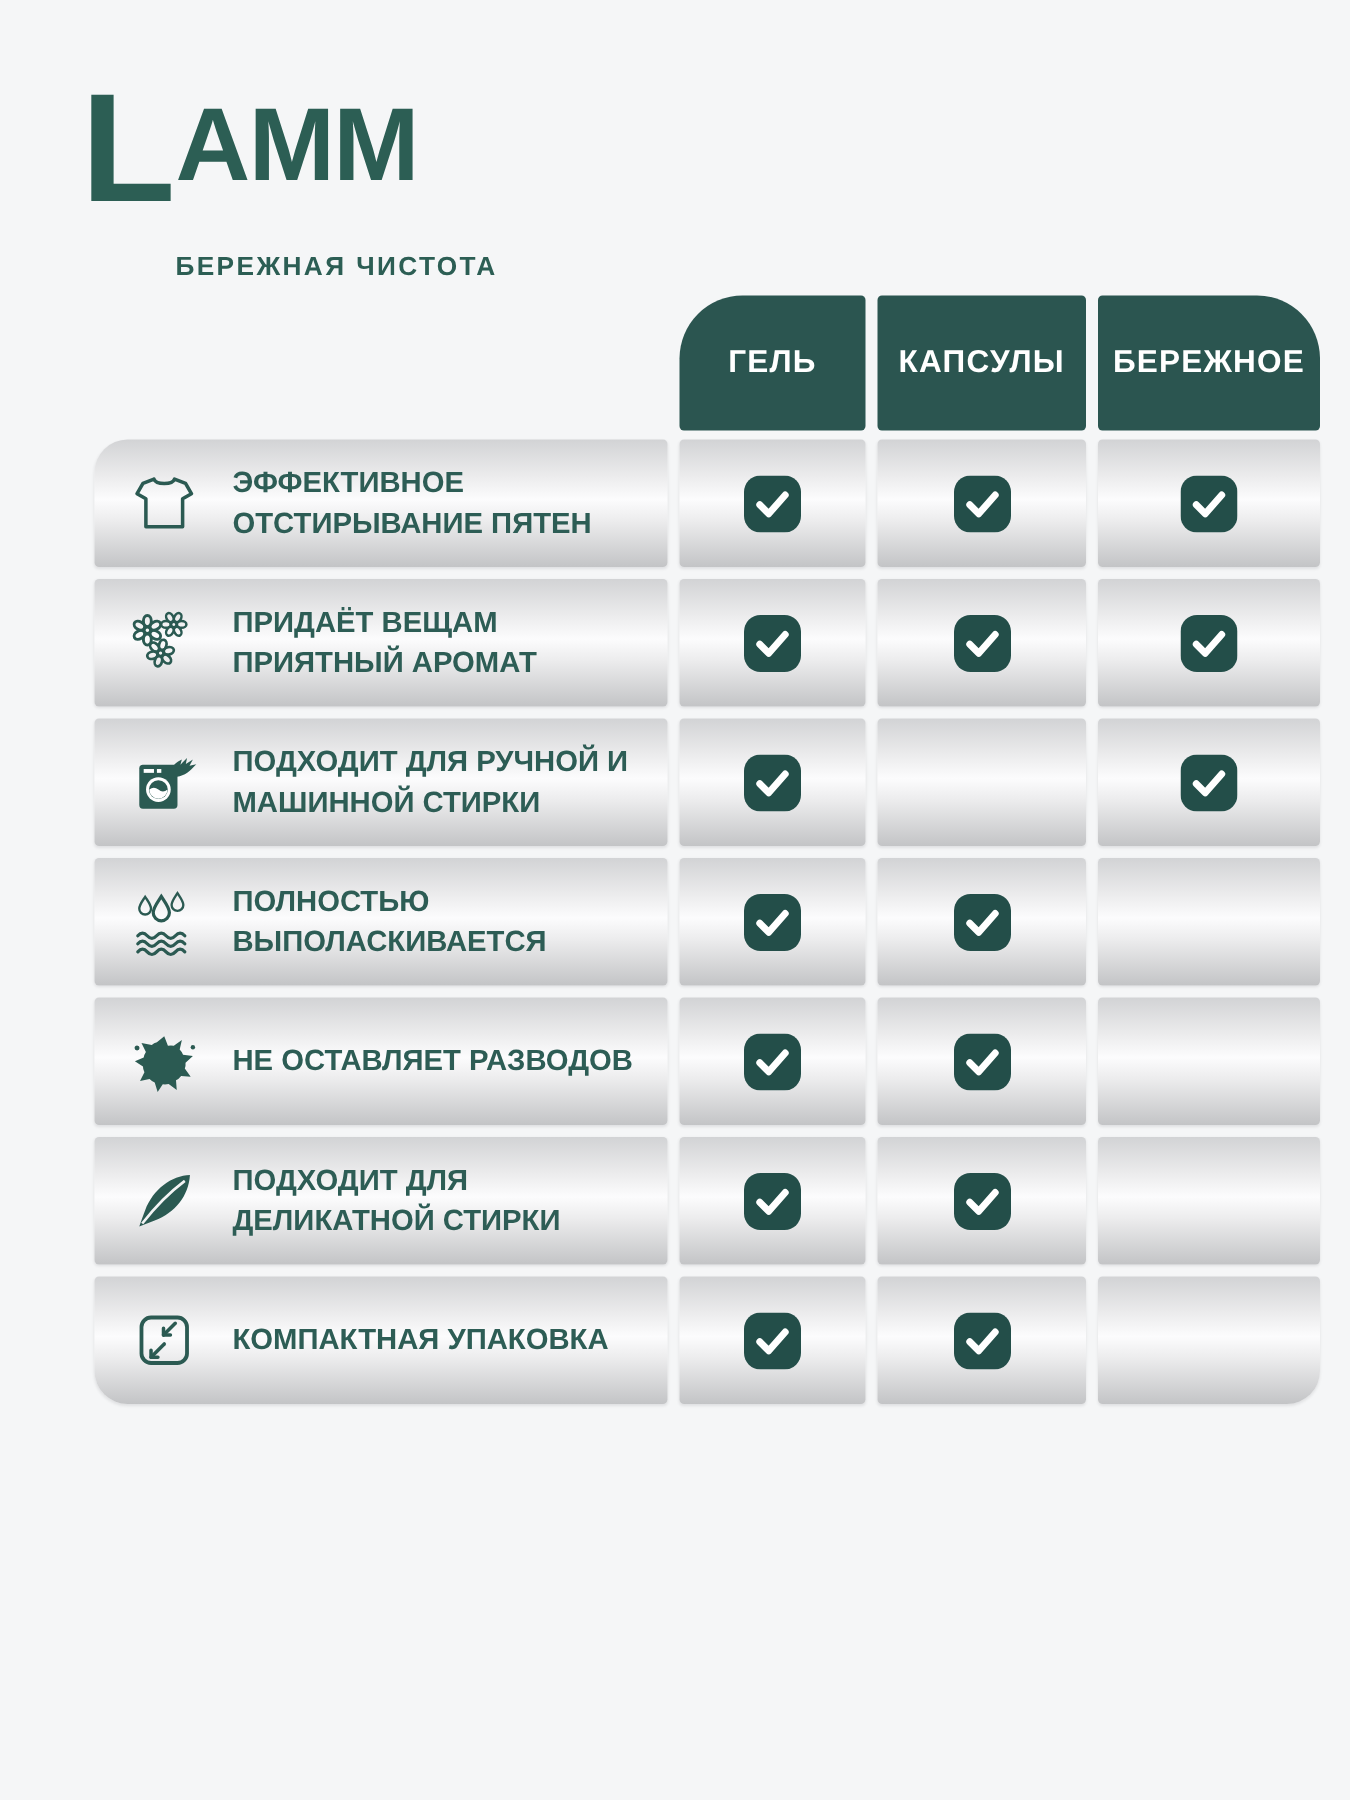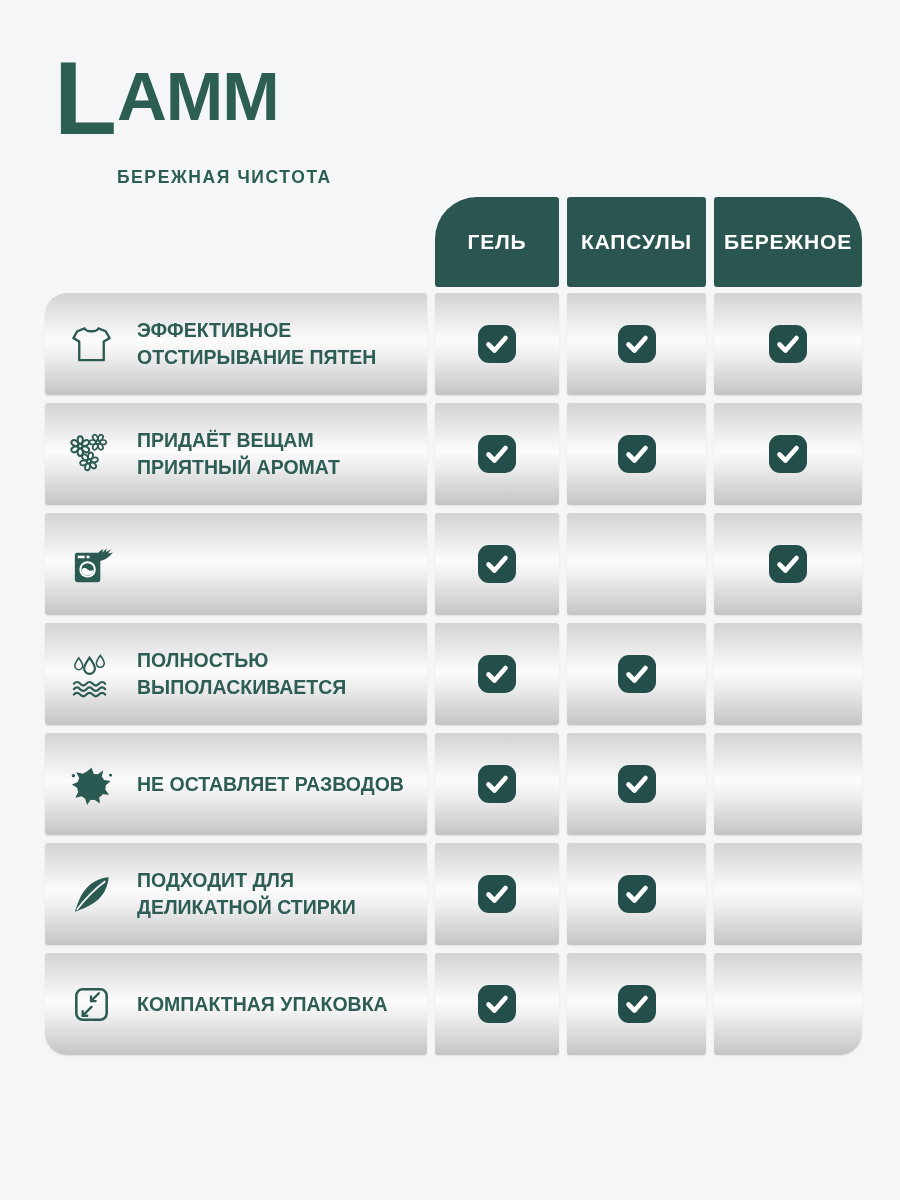--- a/index.html
+++ b/index.html
@@ -16,32 +16,32 @@
     width:900px;height:1200px;background:var(--page-bg);
     font-family:"Liberation Sans",sans-serif;position:relative;overflow:hidden;
   }
   
   .logo{position:absolute;left:54px;top:60px;display:flex;color:var(--logo);}
   .logo-l{font-weight:bold;font-size:103px;line-height:78px;letter-spacing:-3px;}
   .logo-right{display:flex;flex-direction:column;margin-left:3px;gap:24px;}
   .logo-amm{font-weight:bold;font-size:69px;line-height:52px;margin-top:11px;letter-spacing:-1px;}
   .logo-tagline{font-weight:bold;font-size:17.5px;letter-spacing:1.6px;margin-top:20px;white-space:nowrap;}
   
-  .table{position:absolute;left:45px;top:197px;width:817px;}
+  .table{position:absolute;left:63px;top:197px;width:817px;}
   .grid-row{display:grid;grid-template-columns:382px 124px 139px 148px;column-gap:8px;}
   .header-row{height:90px;margin-bottom:6px;}
   .tab{
     display:flex;align-items:center;justify-content:center;
     background:var(--header-bg);color:#ffffff;font-weight:bold;
     font-size:21px;letter-spacing:.8px;
   }
   .tab-gel{grid-column:2;border-radius:42px 3px 3px 3px;}
   .tab-capsules{grid-column:3;border-radius:3px;}
   .tab-powder{grid-column:4;border-radius:3px 42px 3px 3px;}
-  .feature-row{height:102px;margin-bottom:8px;}
+  .feature-row{height:85px;margin-bottom:8px;}
   .cell{background:var(--strip);border-radius:3px;box-shadow:0 1px 2px rgba(40,40,45,.10);}
   .label-cell{display:flex;align-items:center;}
   .icon-box{width:92px;flex:0 0 92px;display:flex;align-items:center;justify-content:center;}
   .icon-box svg{width:47px;height:47px;color:var(--icon);}
   .label-text{
     font-weight:bold;font-size:19.5px;line-height:27px;color:var(--text);
     white-space:pre-line;padding-right:6px;
   }
   .value-cell{display:flex;align-items:center;justify-content:center;}
   .check{width:38px;height:38px;}
@@ -220,20 +220,22 @@
         </svg>
       </div>
     </div>
     <div class="grid-row feature-row">
       <div class="cell label-cell">
         <div class="icon-box">
           <svg viewBox="0 0 48 48" aria-hidden="true">
             <use href="#sym-washing-machine-icon"></use>
           </svg>
         </div>
+        <div class="label-text">ПОДХОДИТ ДЛЯ РУЧНОЙ И
+МАШИННОЙ СТИРКИ</div>
       </div>
       <div class="cell value-cell">
         <svg class="check" viewBox="0 0 38 38">
           <rect width="38" height="38" rx="11" fill="#234e49"></rect>
           <polyline points="10.5,19.5 16.5,25.5 27.5,13" fill="none" stroke="#ffffff" stroke-width="4.6" stroke-linecap="round" stroke-linejoin="round"></polyline>
         </svg>
       </div>
       <div class="cell value-cell"></div>
       <div class="cell value-cell">
         <svg class="check" viewBox="0 0 38 38">

